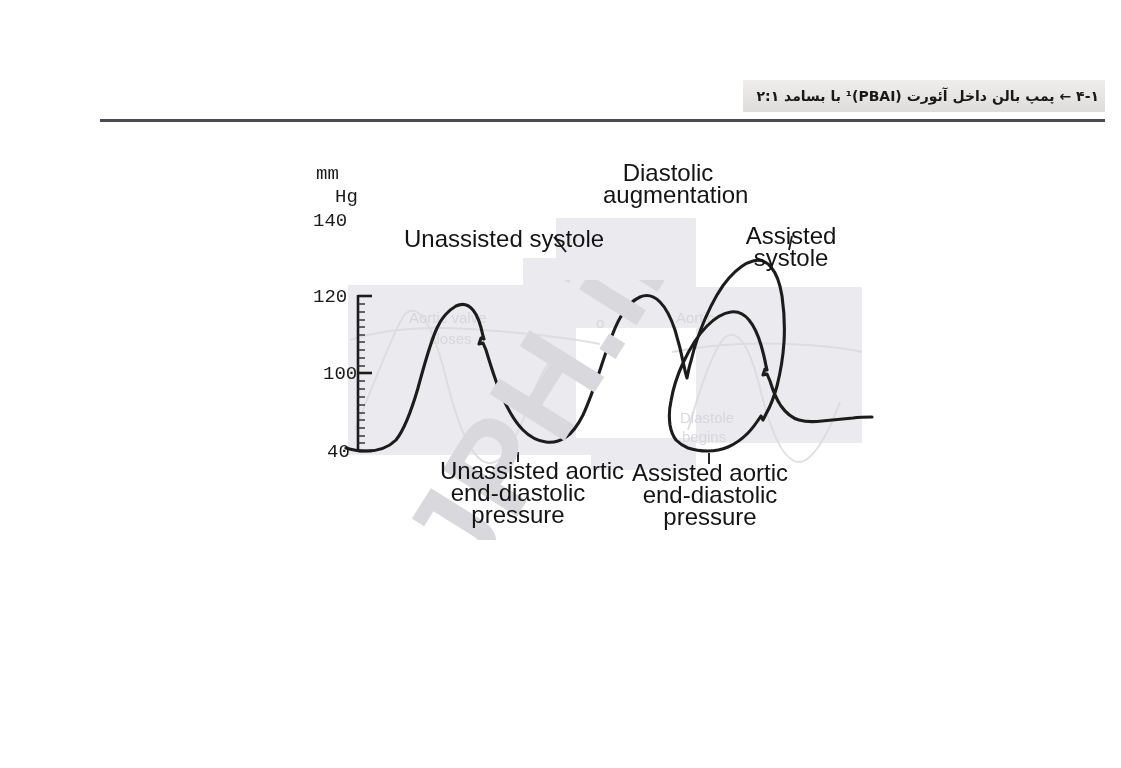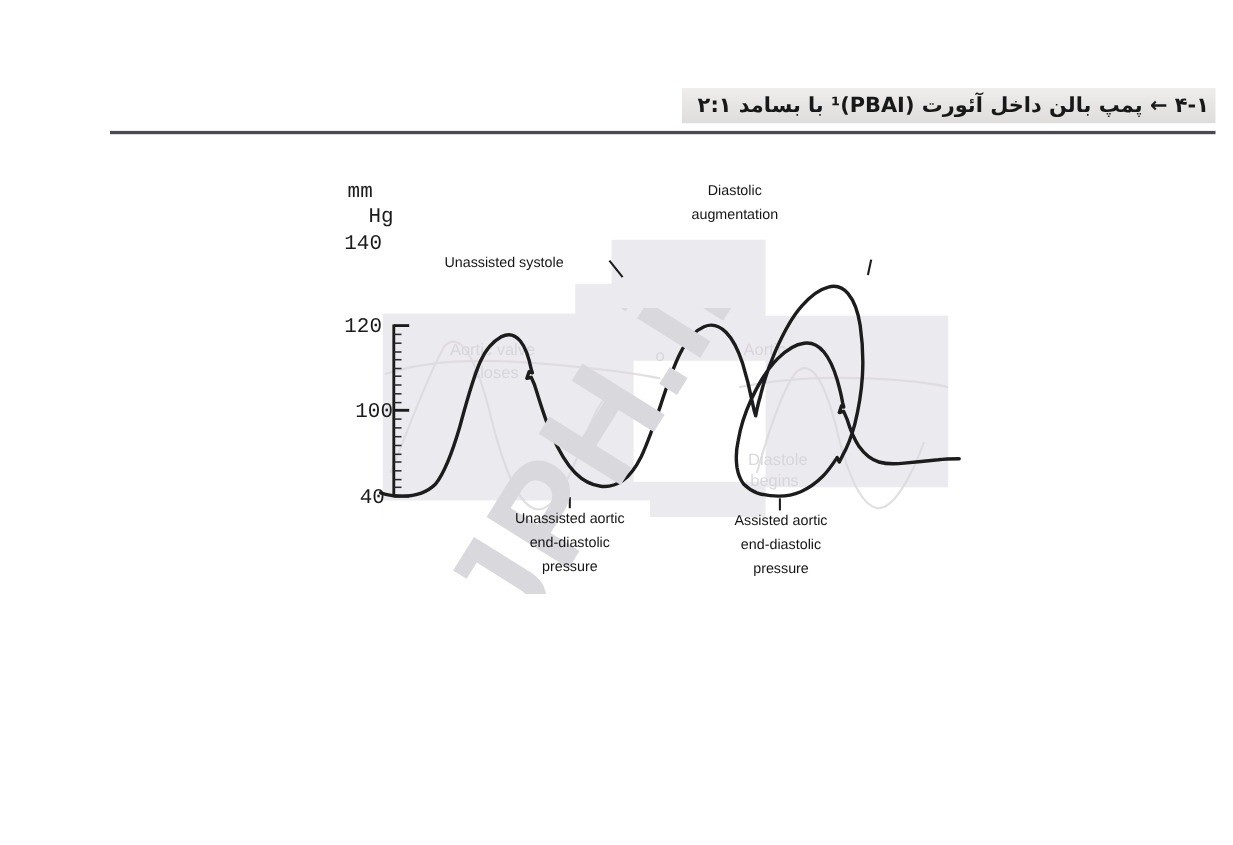--- a/index.html
+++ b/index.html
@@ -20,21 +20,21 @@
     height:32px;
     display:flex;align-items:center;justify-content:flex-end;
     padding:0 6px 0 14px;
     background:linear-gradient(180deg,#efeeec 0%,#e7e6e4 45%,#dedddb 100%);
     direction:rtl;
     white-space:nowrap;
   }
   #header-title{
     font-family:"DejaVu Sans","Liberation Sans",sans-serif;
     font-weight:bold;
-    font-size:19px;
+    font-size:14px;
     color:#181818;
     letter-spacing:0px;
     line-height:32px;
     direction:rtl;
     unicode-bidi:bidi-override;
   }
   #header-rule{
     position:absolute;
     left:100px;top:119px;
     width:1005px;height:3px;
@@ -60,21 +60,21 @@
   .axis-label{
     position:absolute;
     font-family:Liberation Mono, monospace;
     font-size:19px;
     color:#1b1b1b;
     white-space:nowrap;
   }
   .annot{
     position:absolute;
     font-family:"Liberation Sans","DejaVu Sans",sans-serif;
-    font-size:13px;
+    font-size:24px;
     color:#141414;
     white-space:nowrap;
     text-align:center;
     line-height:22px;
   }
   svg{display:block;}
 </style>
 </head>
 <body>
 
@@ -228,20 +228,24 @@
 
     <div class="annot" style="left:404px;top:98px;">
       <div>Unassisted systole</div>
     </div>
 
     <div class="annot" style="left:603px;top:32px;width:130px;">
       <div>Diastolic</div>
       <div>augmentation</div>
     </div>
 
+    <div class="annot" style="left:735px;top:95px;width:112px;">
+      <div>Assisted</div>
+      <div>systole</div>
+    </div>
 
     <div class="annot" style="left:440px;top:330px;width:156px;">
       <div>Unassisted aortic</div>
       <div>end-diastolic</div>
       <div>pressure</div>
     </div>
 
     <div class="annot" style="left:632px;top:332px;width:156px;">
       <div>Assisted aortic</div>
       <div>end-diastolic</div>

